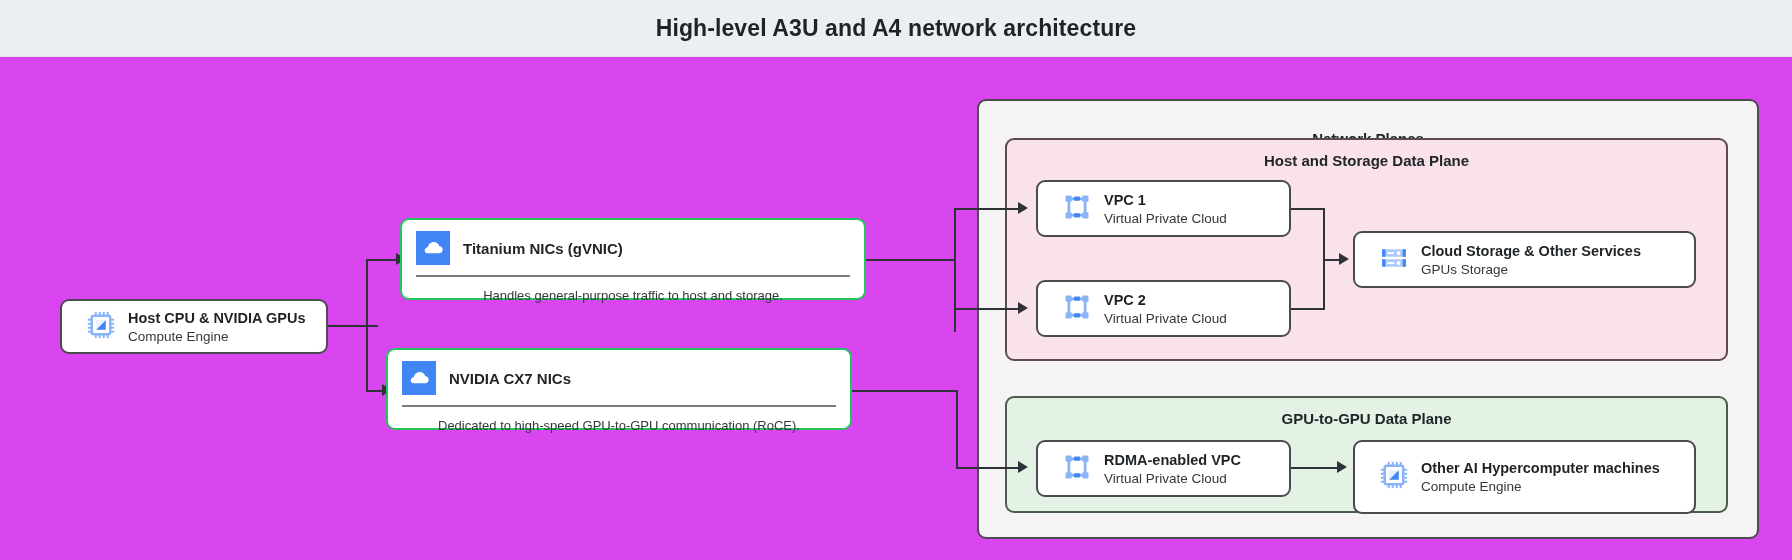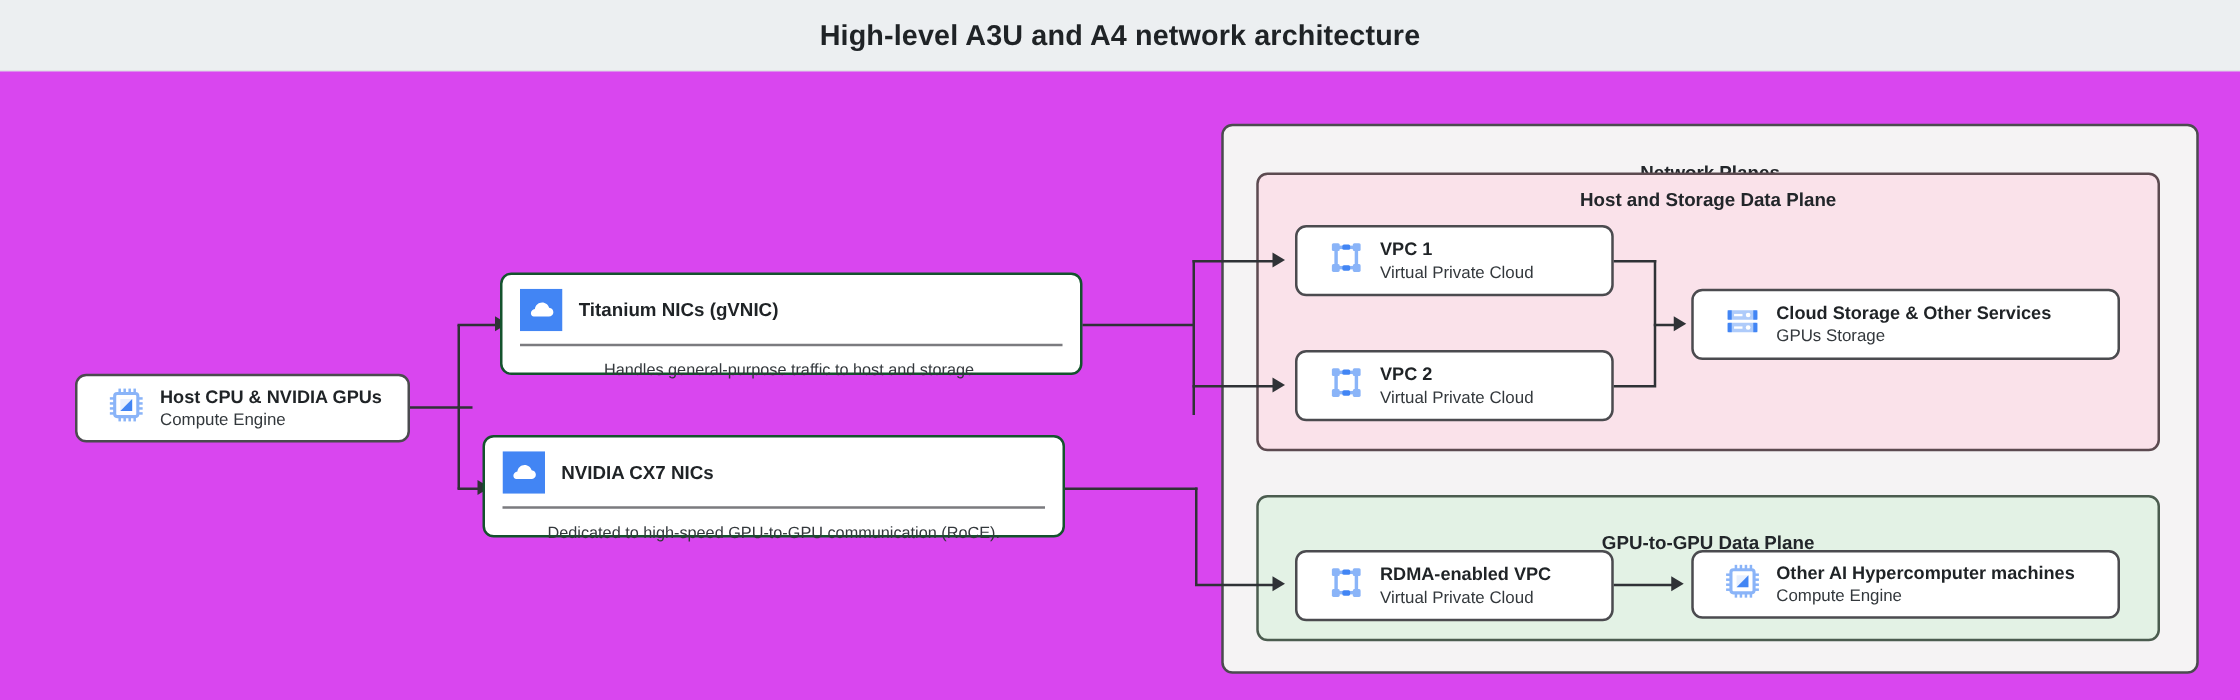--- a/index.html
+++ b/index.html
@@ -52,21 +52,21 @@
   .node-title {
     font-size: 14.5px; font-weight: bold; color: #1f2326; line-height: 17px;
     white-space: nowrap;
   }
   .node-sub {
     font-size: 13.5px; color: #33383c; line-height: 17px; margin-top: 2px;
     white-space: nowrap;
   }
 
   
-  .card { position: absolute; background:#fff; border:2px solid #14532d; border-radius: 9px; }
+  .card { position: absolute; background:#fff; border:2px solid #22c55e; border-radius: 9px; }
   .card-head { display: flex; align-items: center; padding: 11px 14px 8px 14px; }
   .card-title { margin-left: 13px; font-size: 15px; font-weight: bold; color:#1f2326; white-space: nowrap; }
   .card-rule { height: 2px; background: #7b7b7f; margin: 2px 14px 0 14px; }
   .card-desc {
     font-size: 13px; color: #33383c; text-align: center;
     padding-top: 11px; white-space: nowrap;
   }
 
   
   .icon { flex: 0 0 auto; display: block; }
@@ -227,21 +227,21 @@
         </svg>
       </span>
       <span class="node-text">
         <span class="node-title">Cloud Storage &amp; Other Services</span><br>
         <span class="node-sub">GPUs Storage</span>
       </span>
     </div>
   </div>
 
   <div class="group grp-gpu" style="left:1005px; top:396px; width:723px; height:117px;">
-    <div class="group-title" style="top:28px;">GPU-to-GPU Data Plane</div>
+    <div class="group-title" style="top:12px;">GPU-to-GPU Data Plane</div>
   </div>
 
   <div class="node" style="left:1036px; top:440px; width:255px; height:57px;">
     <div class="node-row">
       <span class="icon">
         <svg width="30" height="30" viewBox="0 0 24 24">
           <rect x="5.5" y="5.5" width="13" height="13" fill="none" stroke="#8ab4f8" stroke-width="2.2"></rect>
           <rect x="2.8" y="2.8" width="5" height="5" rx="1" fill="#8ab4f8"></rect>
           <rect x="16.2" y="2.8" width="5" height="5" rx="1" fill="#8ab4f8"></rect>
           <rect x="2.8" y="16.2" width="5" height="5" rx="1" fill="#8ab4f8"></rect>
@@ -250,21 +250,21 @@
           <rect x="9.5" y="17" width="5" height="3.4" rx="1" fill="#4285f4"></rect>
         </svg>
       </span>
       <span class="node-text">
         <span class="node-title">RDMA-enabled VPC</span><br>
         <span class="node-sub">Virtual Private Cloud</span>
       </span>
     </div>
   </div>
 
-  <div class="node" style="left:1353px; top:440px; width:343px; height:55px;">
+  <div class="node" style="left:1353px; top:440px; width:343px; height:74px;">
     <div class="node-row">
       <span class="icon">
         <svg width="30" height="30" viewBox="0 0 24 24">
           <g fill="#8ab4f8">
             <rect x="7" y="1.5" width="1.6" height="3"></rect>
               <rect x="10.2" y="1.5" width="1.6" height="3"></rect>
             <rect x="13.4" y="1.5" width="1.6" height="3"></rect>
               <rect x="16.6" y="1.5" width="1.6" height="3"></rect>
             <rect x="7" y="19.5" width="1.6" height="3"></rect>
               <rect x="10.2" y="19.5" width="1.6" height="3"></rect>

